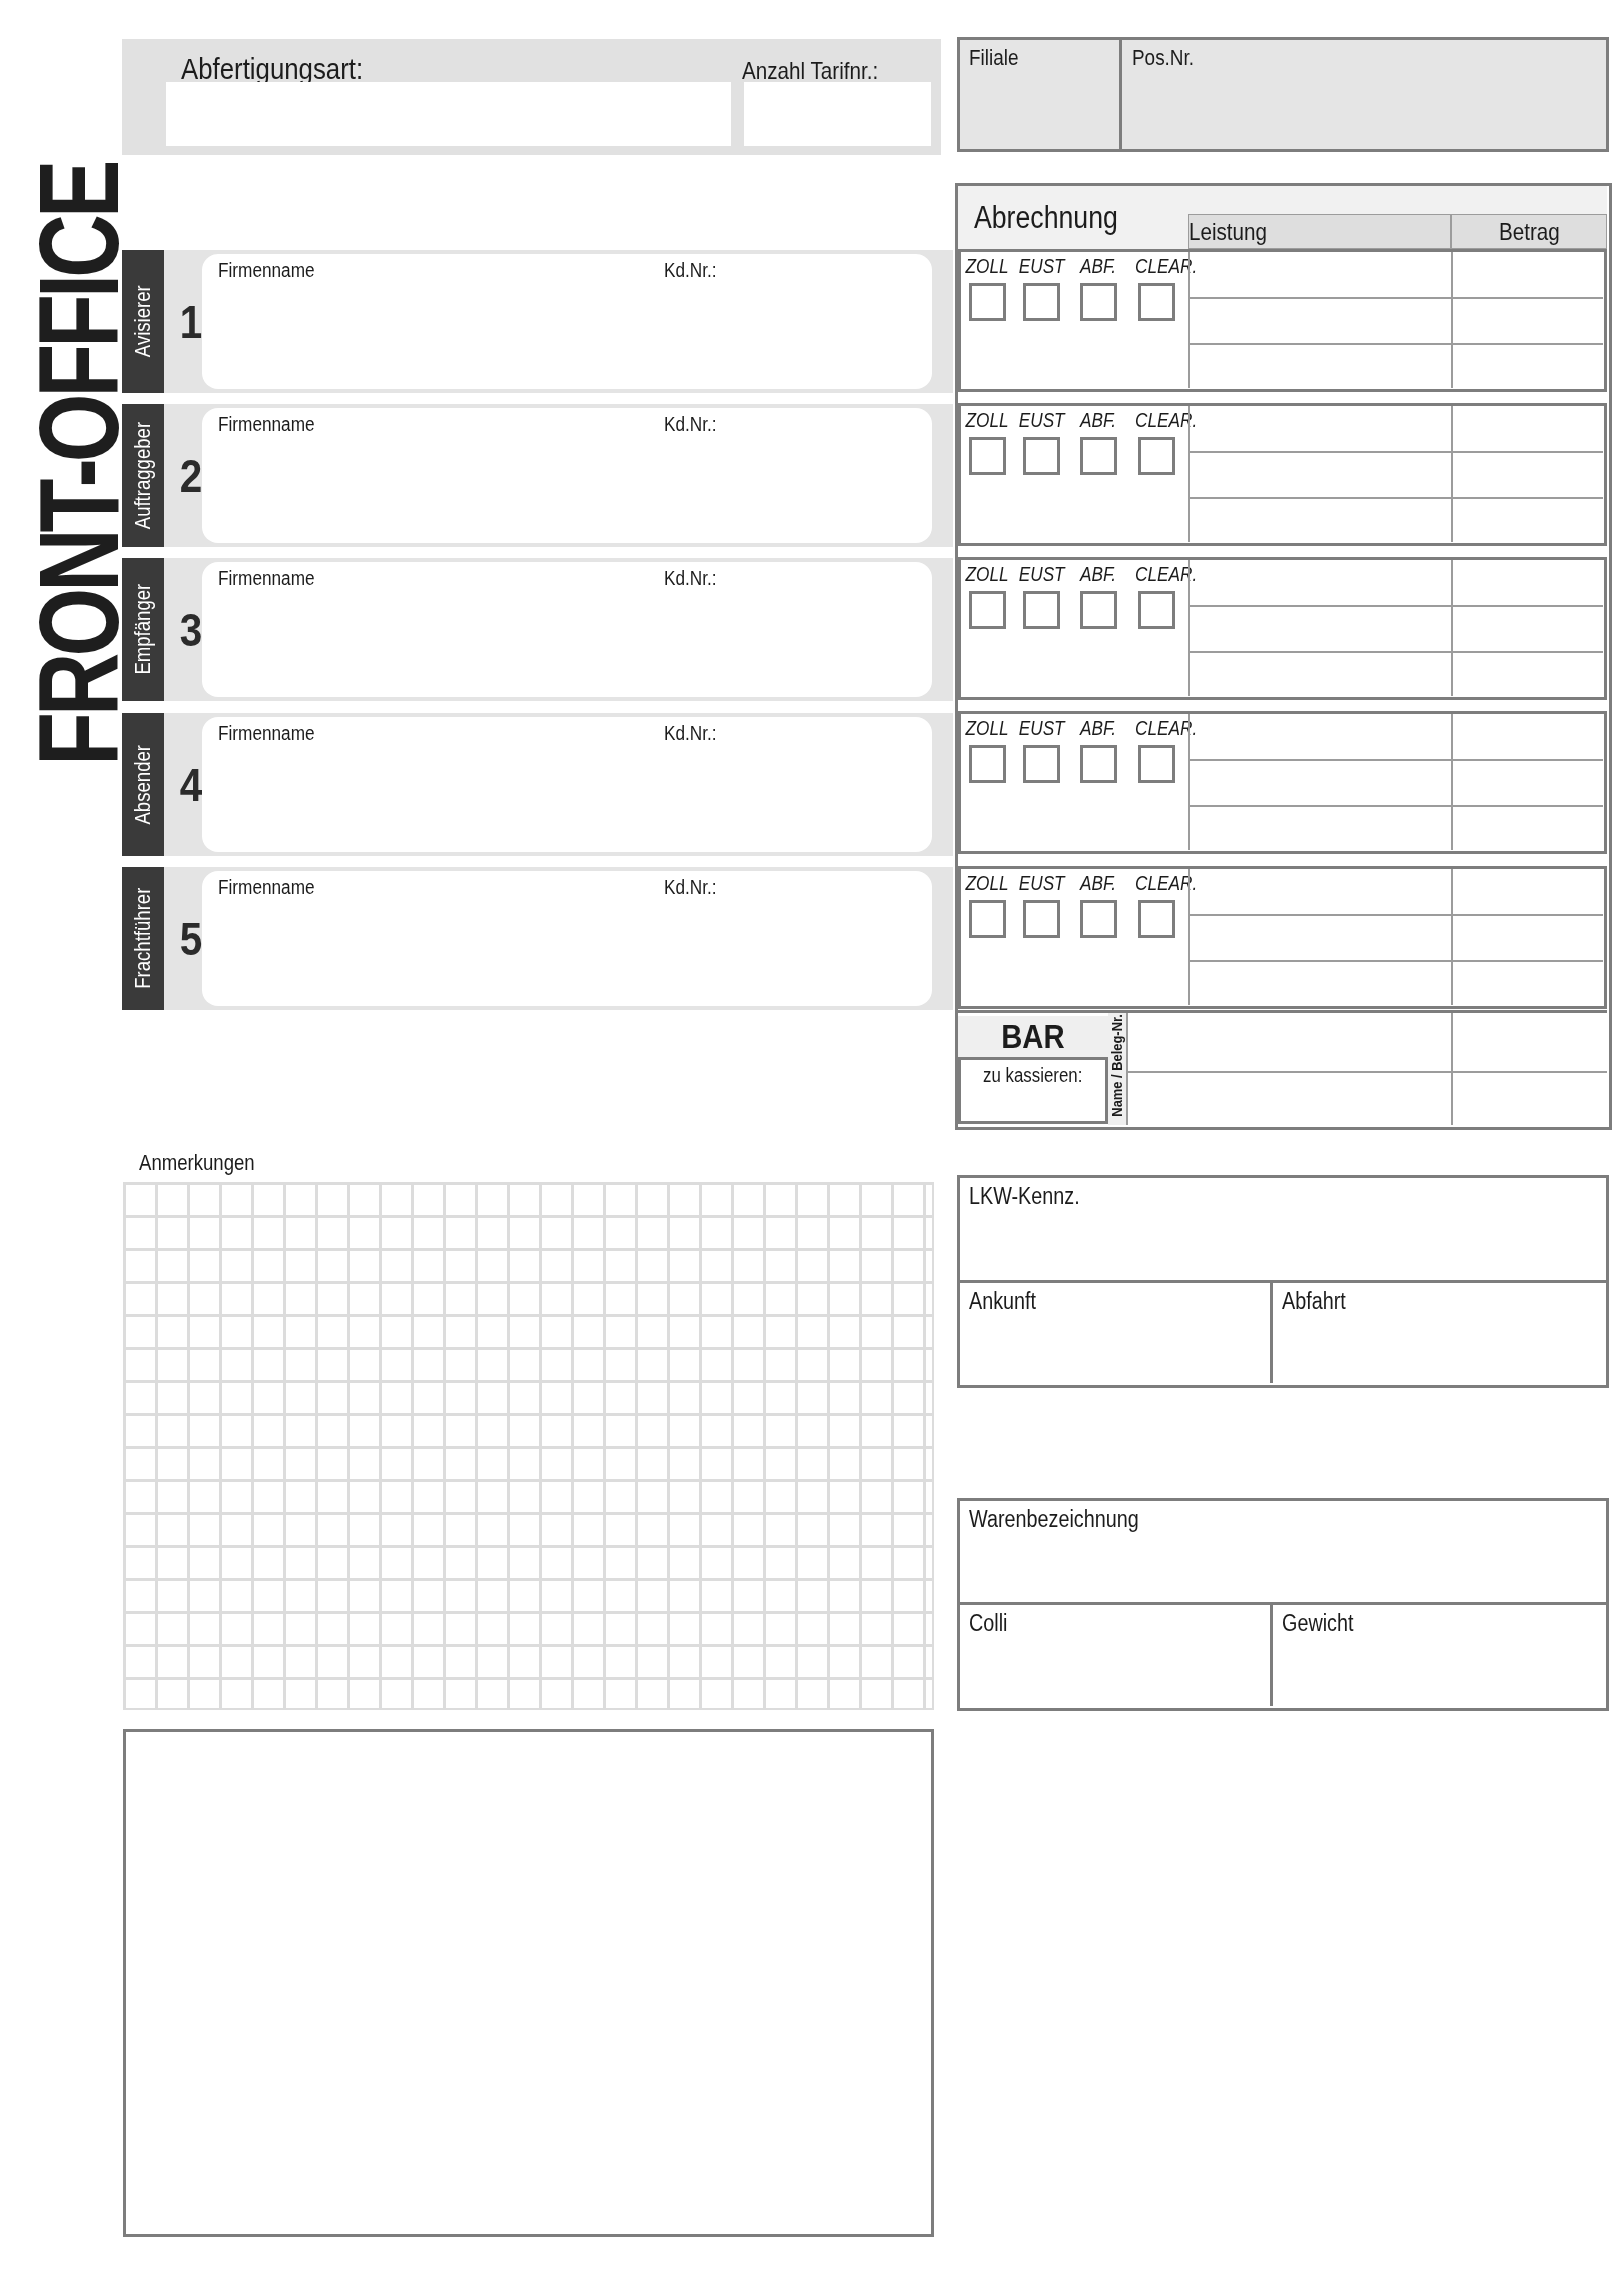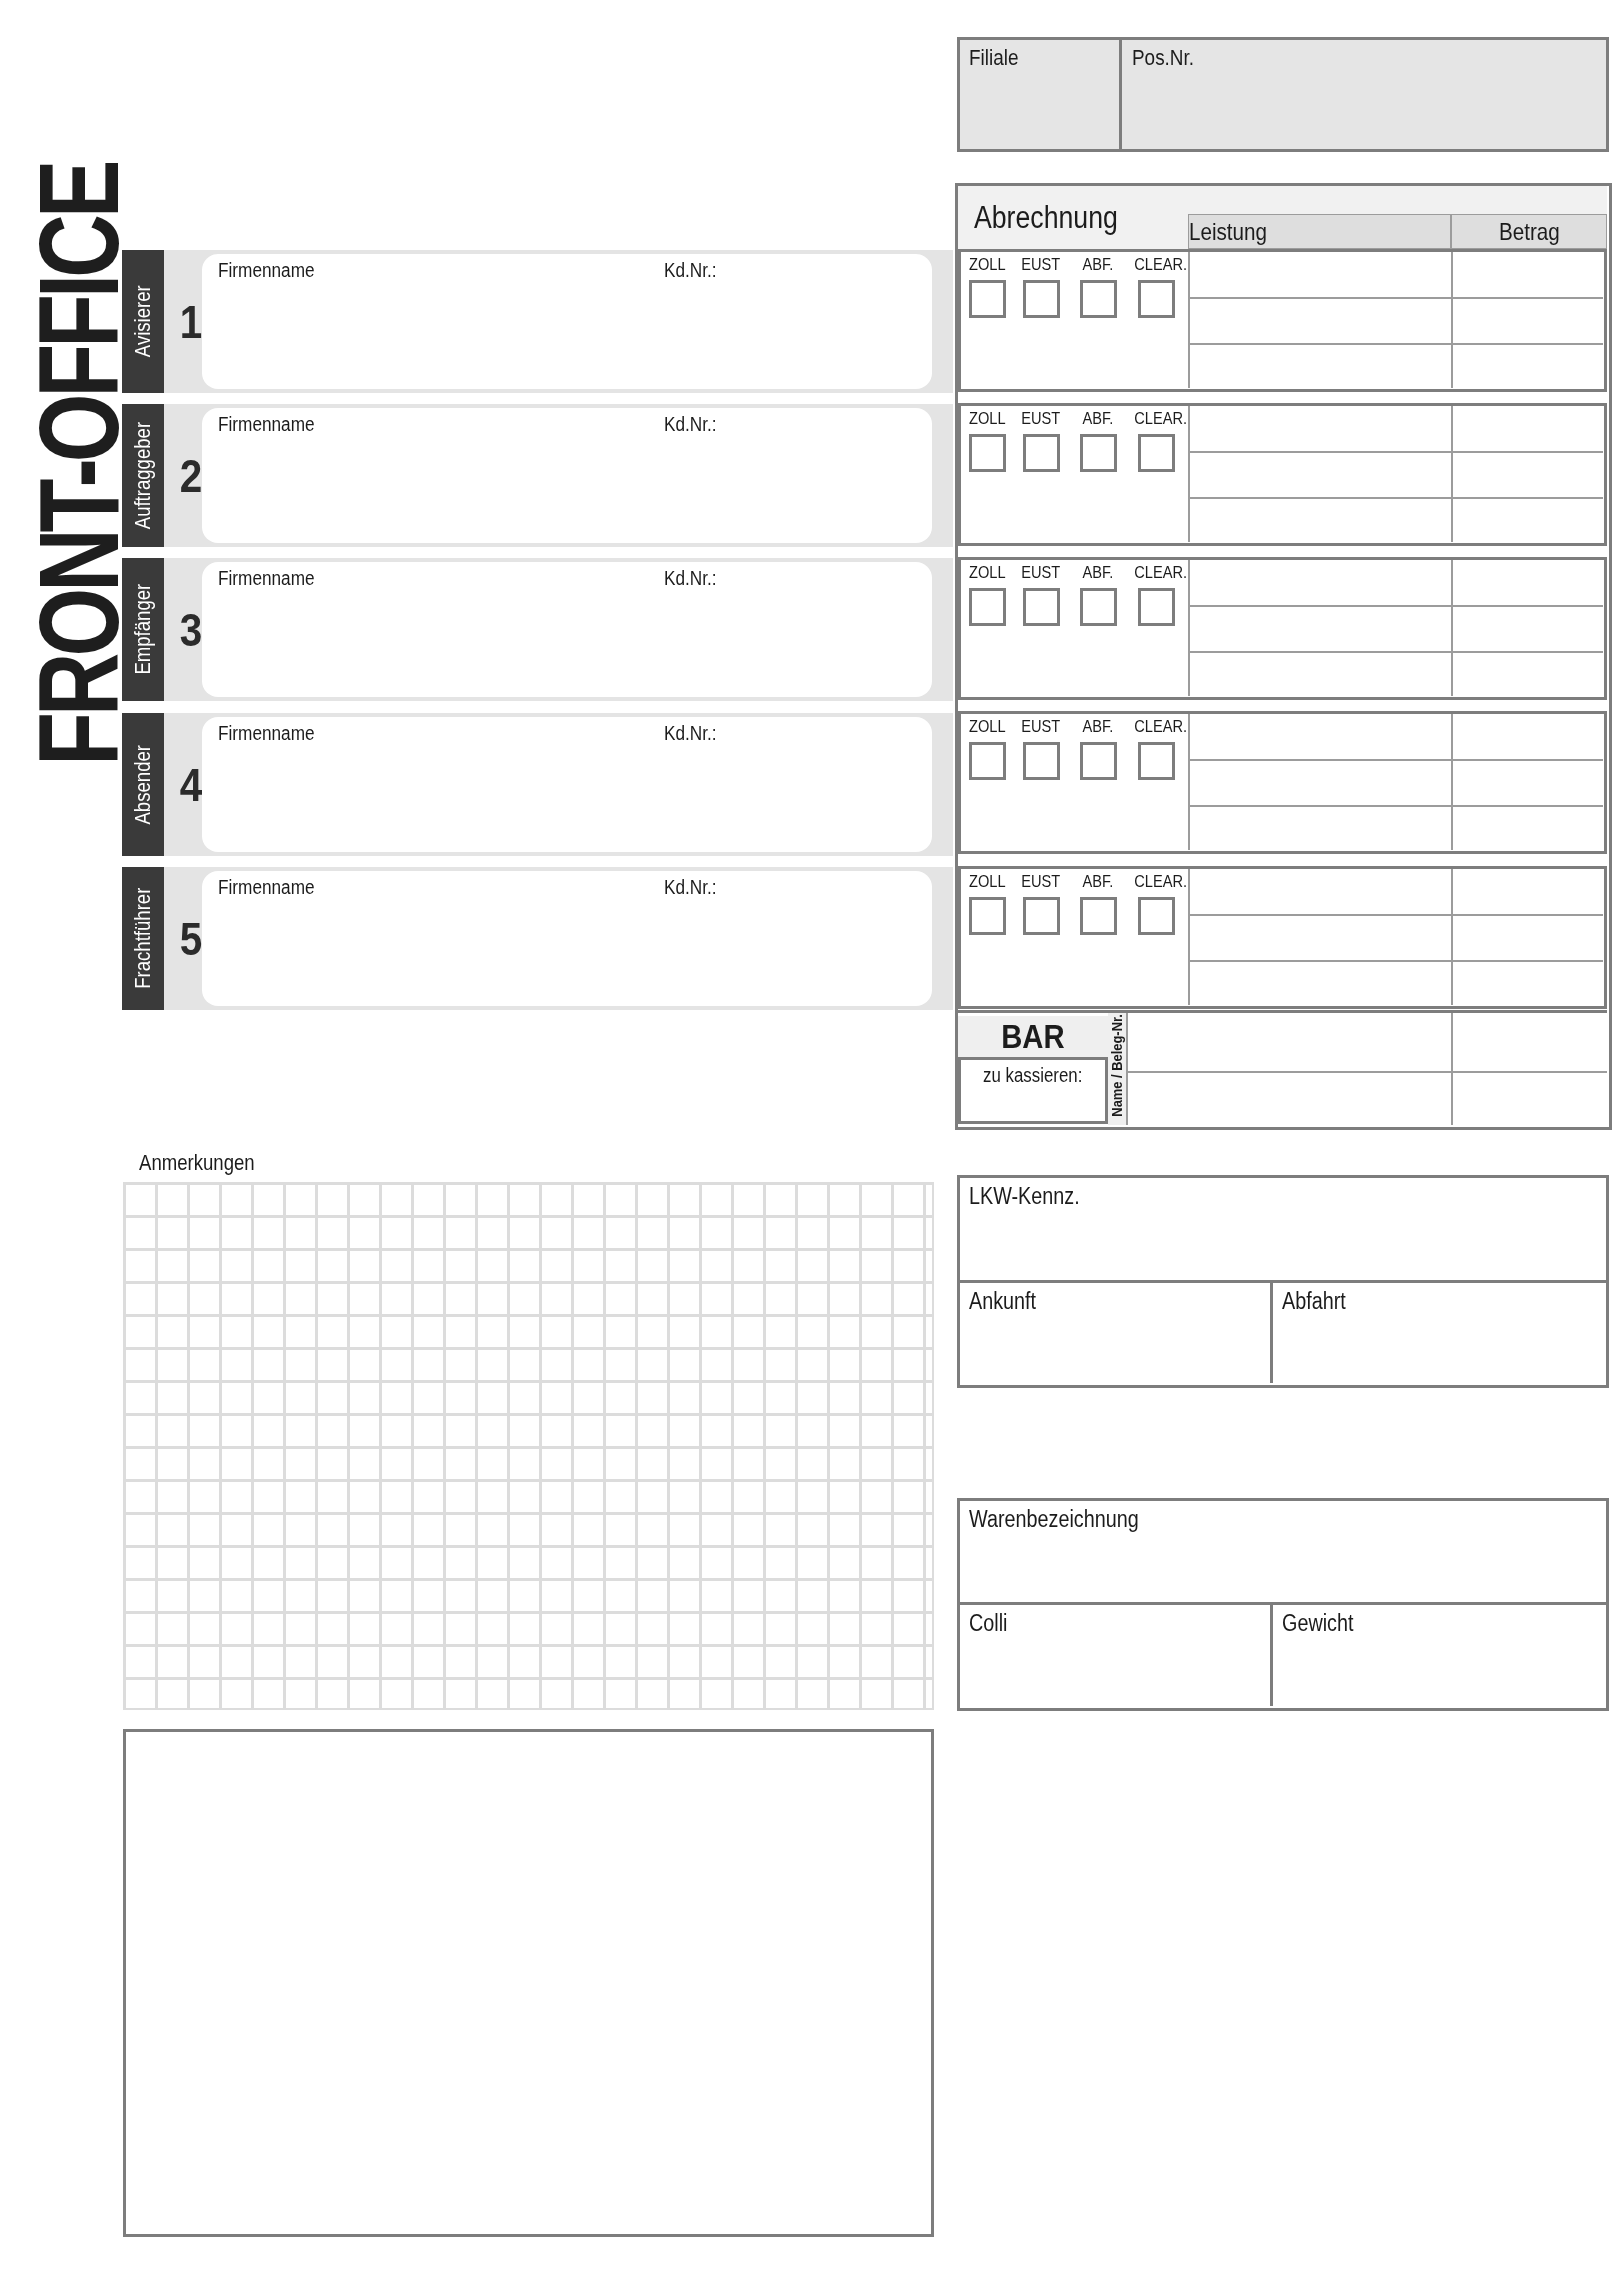--- a/index.html
+++ b/index.html
@@ -49,21 +49,21 @@
   #col-leistung { left: 230px; width: 263px; }
   #col-betrag   { left: 493px; width: 156px; text-align: center; }
 
   
   .block { position: absolute; left: 0; width: 649px; height: 143px; border: 3.3px solid #7d7d7d; background: #fff; }
   .block.b1 { top: 63px; }  .block.b2 { top: 217px; } .block.b3 { top: 371px; }
   .block.b4 { top: 525px; } .block.b5 { top: 680px; }
   .cb-area { position: absolute; left: 0; top: 0; width: 227px; height: 100%; }
   .cbi { position: absolute; top: 3.3px; width: 52px; text-align: center; }
   .cbi.i1 { left: 0px; } .cbi.i2 { left: 54px; } .cbi.i3 { left: 111px; } .cbi.i4 { left: 169px; }
-  .cbi .cb-label { font-size: 17px; }
+  .cbi .cb-label { font-size: 20px; font-style: italic; }
   .cbi .cb-box { margin: 5.2px auto 0; width: 37px; height: 38px; border: 3.9px solid #7d7d7d; background: #fff; }
   .cell { position: absolute; }
   .bl { border-left: 2px solid #9c9c9c; }
   .bt { border-top: 2px solid #9c9c9c; }
   .cL { left: 227px; width: 263px; }
   .cB { left: 490px; width: 152px; }
   .r1 { top: 0; height: 45px; } .r2 { top: 45px; height: 46px; } .r3 { top: 91px; height: 45px; }
 
   
   #bar-area { position: absolute; left: 0; top: 824px; width: 649px; height: 115px; border-top: 3.3px solid #7d7d7d; }
@@ -118,20 +118,26 @@
 </style>
 </head>
 <body>
 
 <div id="page">
 
   <div class="abs" id="logo">
     <div class="rot"><span class="cn">FRONT-OFFICE</span></div>
   </div>
 
+  <div class="abs" id="toppanel">
+    <div id="abf-label"><span class="cn">Abfertigungsart:</span></div>
+    <div id="abf-input"></div>
+    <div id="anz-label"><span class="cn">Anzahl Tarifnr.:</span></div>
+    <div id="anz-input"></div>
+  </div>
 
   <div class="abs" id="filiale-box">
     <div id="filiale-cell"></div>
     <div id="posnr-cell"></div>
     <div class="divider"></div>
     <div class="cell-label" id="fil-label"><span class="cn">Filiale</span></div>
     <div class="cell-label" id="pos-label"><span class="cn">Pos.Nr.</span></div>
   </div>
 
   <div class="abs" id="abr-frame">

